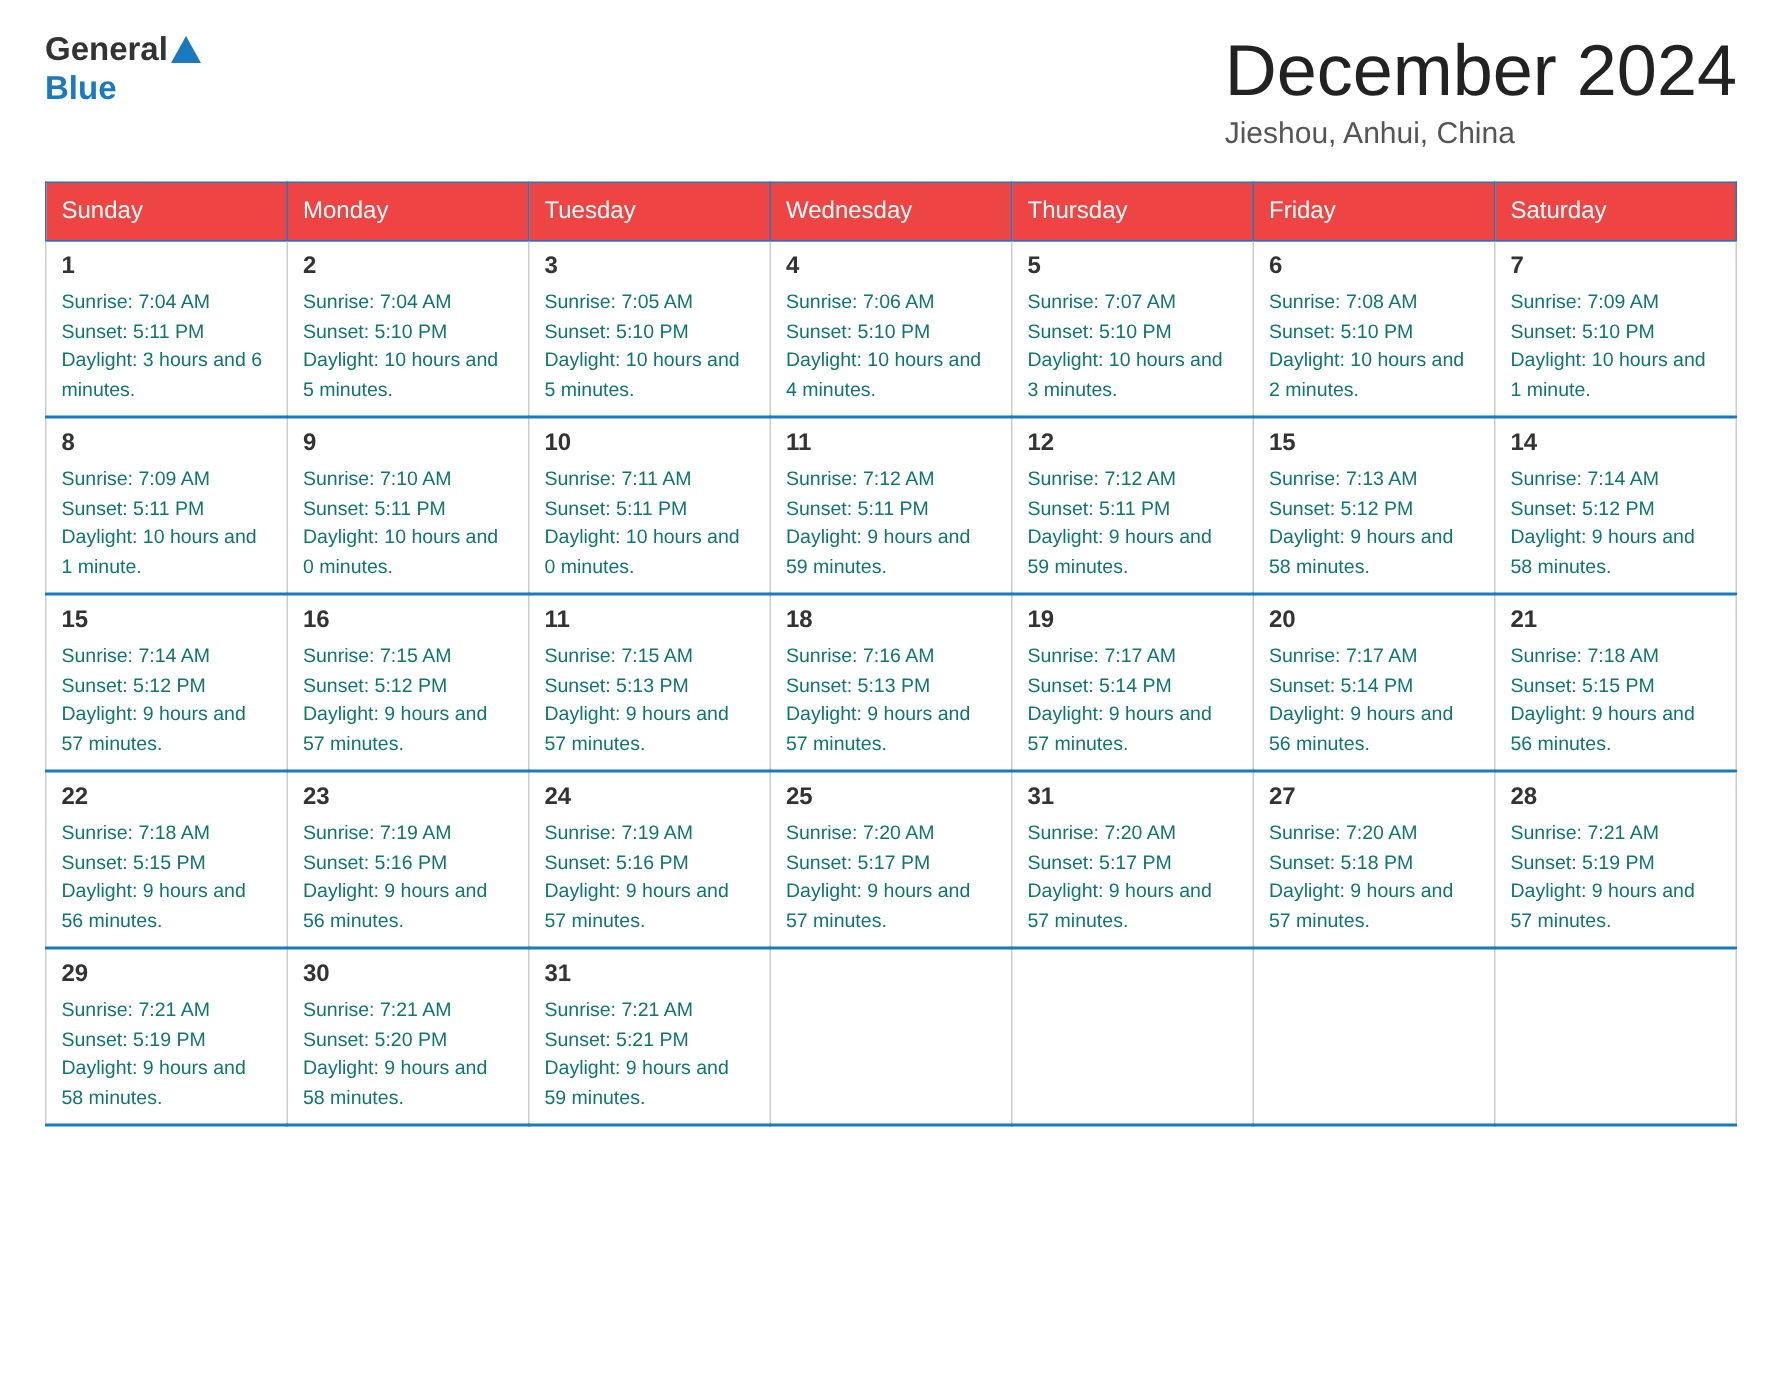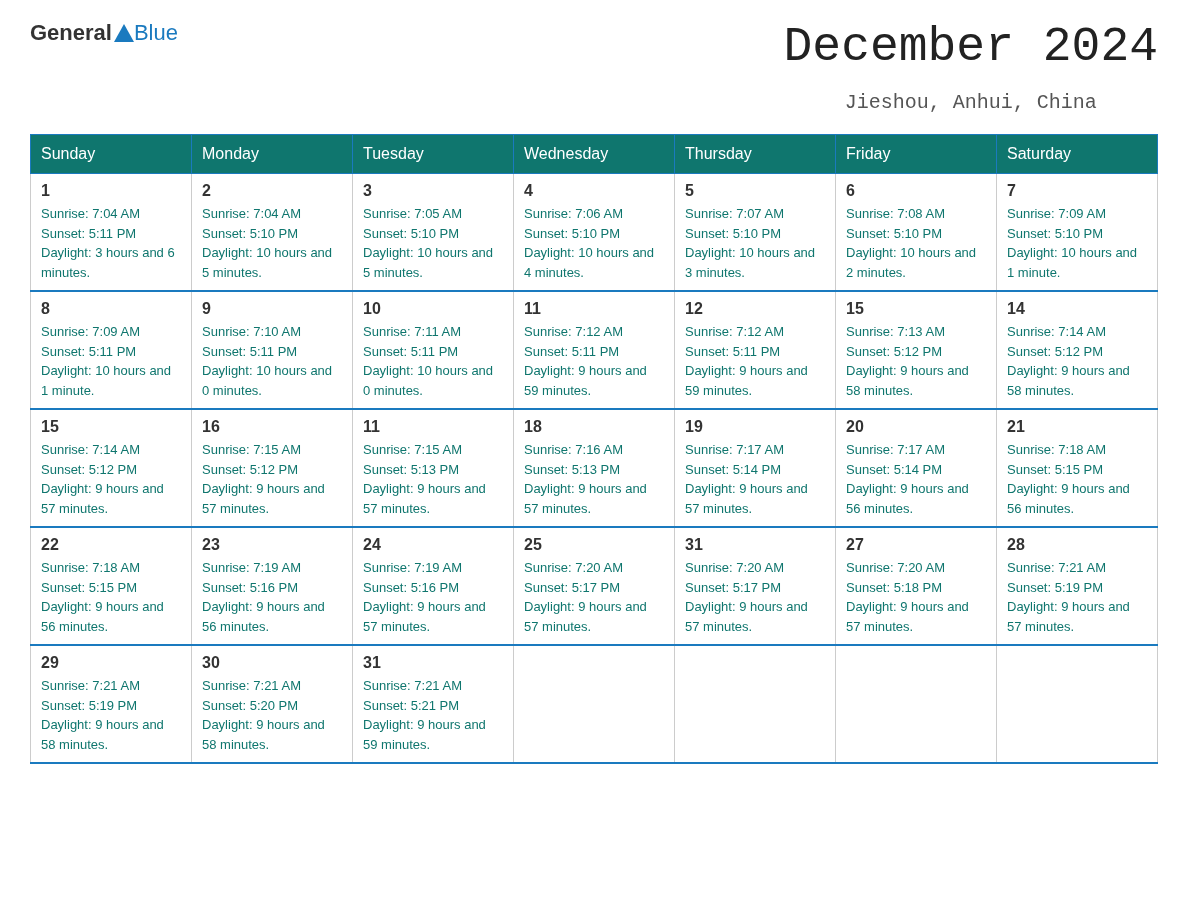--- a/index.html
+++ b/index.html
@@ -30,53 +30,52 @@
       width: 0;
       height: 0;
       border-left: 10px solid transparent;
       border-right: 10px solid transparent;
       border-bottom: 18px solid #1a7abf;
       display: inline-block;
       margin-bottom: 4px;
     }
     .logo-blue {
       font-size: 22px;
-      font-weight: normal;
+      font-weight: bold;
       color: #1a7abf;
     }
     .logo-wrapper {
       display: flex;
-      flex-direction: row;
+      flex-direction: column;
       line-height: 1.2;
     }
     .logo-row1 {
       display: flex;
       align-items: flex-end;
       gap: 2px;
     }
     .title-block {
-      text-align: center;
-      font-family: Liberation Mono, monospace;
+      text-align: left;
     }
     .month-title {
       font-size: 48px;
       font-weight: normal;
       color: #222;
     }
     .location {
       font-size: 20px;
       color: #555;
-      margin-top: 17px;
+      margin-top: 3px;
     }
     table {
       width: 100%;
       border-collapse: collapse;
     }
     thead tr {
-      background-color: #0f766e;
+      background-color: #ef4444;
     }
     thead th {
       color: #fff;
       font-size: 16px;
       font-weight: normal;
       padding: 10px 10px;
       text-align: left;
       border: 1px solid #1a7abf;
     }
     tbody td {

